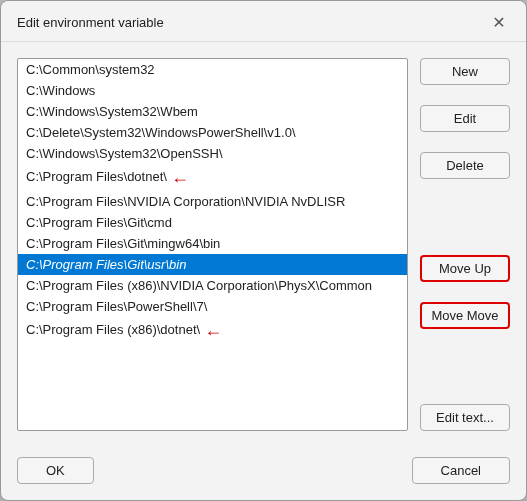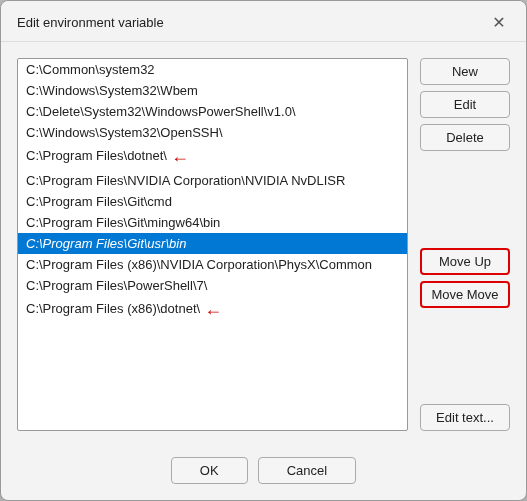--- a/index.html
+++ b/index.html
@@ -64,41 +64,41 @@
     .list-item {
       padding: 3px 8px;
       cursor: pointer;
       color: #222;
       white-space: nowrap;
     }
     .list-item.selected { background: #0078d4; color: #fff; font-style: italic; }
     .buttons-panel {
       display: flex;
       flex-direction: column;
-      gap: 6px;
+      gap: 20px;
       min-width: 90px;
     }
     .btn {
       padding: 5px 10px;
       border: 1px solid #aaa;
       background: #f5f5f5;
       border-radius: 4px;
       cursor: pointer;
       font-size: 13px;
       color: #222;
       text-align: center;
     }
     .btn-highlighted {
       border: 2px solid #d00;
       padding: 4px 1px;
     }
     .spacer { flex: 1; }
     .dialog-footer {
       display: flex;
-      justify-content: center;
+      justify-content: space-between;
       gap: 10px;
       padding: 10px 16px 16px 16px;
     }
     .footer-btn {
       padding: 5px 28px;
       border: 1px solid #aaa;
       background: #f5f5f5;
       border-radius: 4px;
       cursor: pointer;
       font-size: 13px;
@@ -116,20 +116,21 @@
 <body>
 
 <div class="dialog">
   <div class="title-bar">
     <span class="title-bar-text">Edit environment variable</span>
     <button class="close-btn">✕</button>
   </div>
   <div class="dialog-body">
     <div class="list-container" id="env-list">
     <div class="list-item"><span>C:\Common\system32</span></div>
+        <div class="list-item"><span>C:\Windows</span></div>
         <div class="list-item"><span>C:\Windows\System32\Wbem</span></div>
         <div class="list-item"><span>C:\Delete\System32\WindowsPowerShell\v1.0\</span></div>
         <div class="list-item"><span>C:\Windows\System32\OpenSSH\</span></div>
         <div class="list-item"><span>C:\Program Files\dotnet\</span><span class="arrow"> ←</span></div>
         <div class="list-item"><span>C:\Program Files\NVIDIA Corporation\NVIDIA NvDLISR</span></div>
         <div class="list-item"><span>C:\Program Files\Git\cmd</span></div>
         <div class="list-item"><span>C:\Program Files\Git\mingw64\bin</span></div>
         <div class="list-item selected"><span>C:\Program Files\Git\usr\bin</span></div>
         <div class="list-item"><span>C:\Program Files (x86)\NVIDIA Corporation\PhysX\Common</span></div>
         <div class="list-item"><span>C:\Program Files\PowerShell\7\</span></div>

